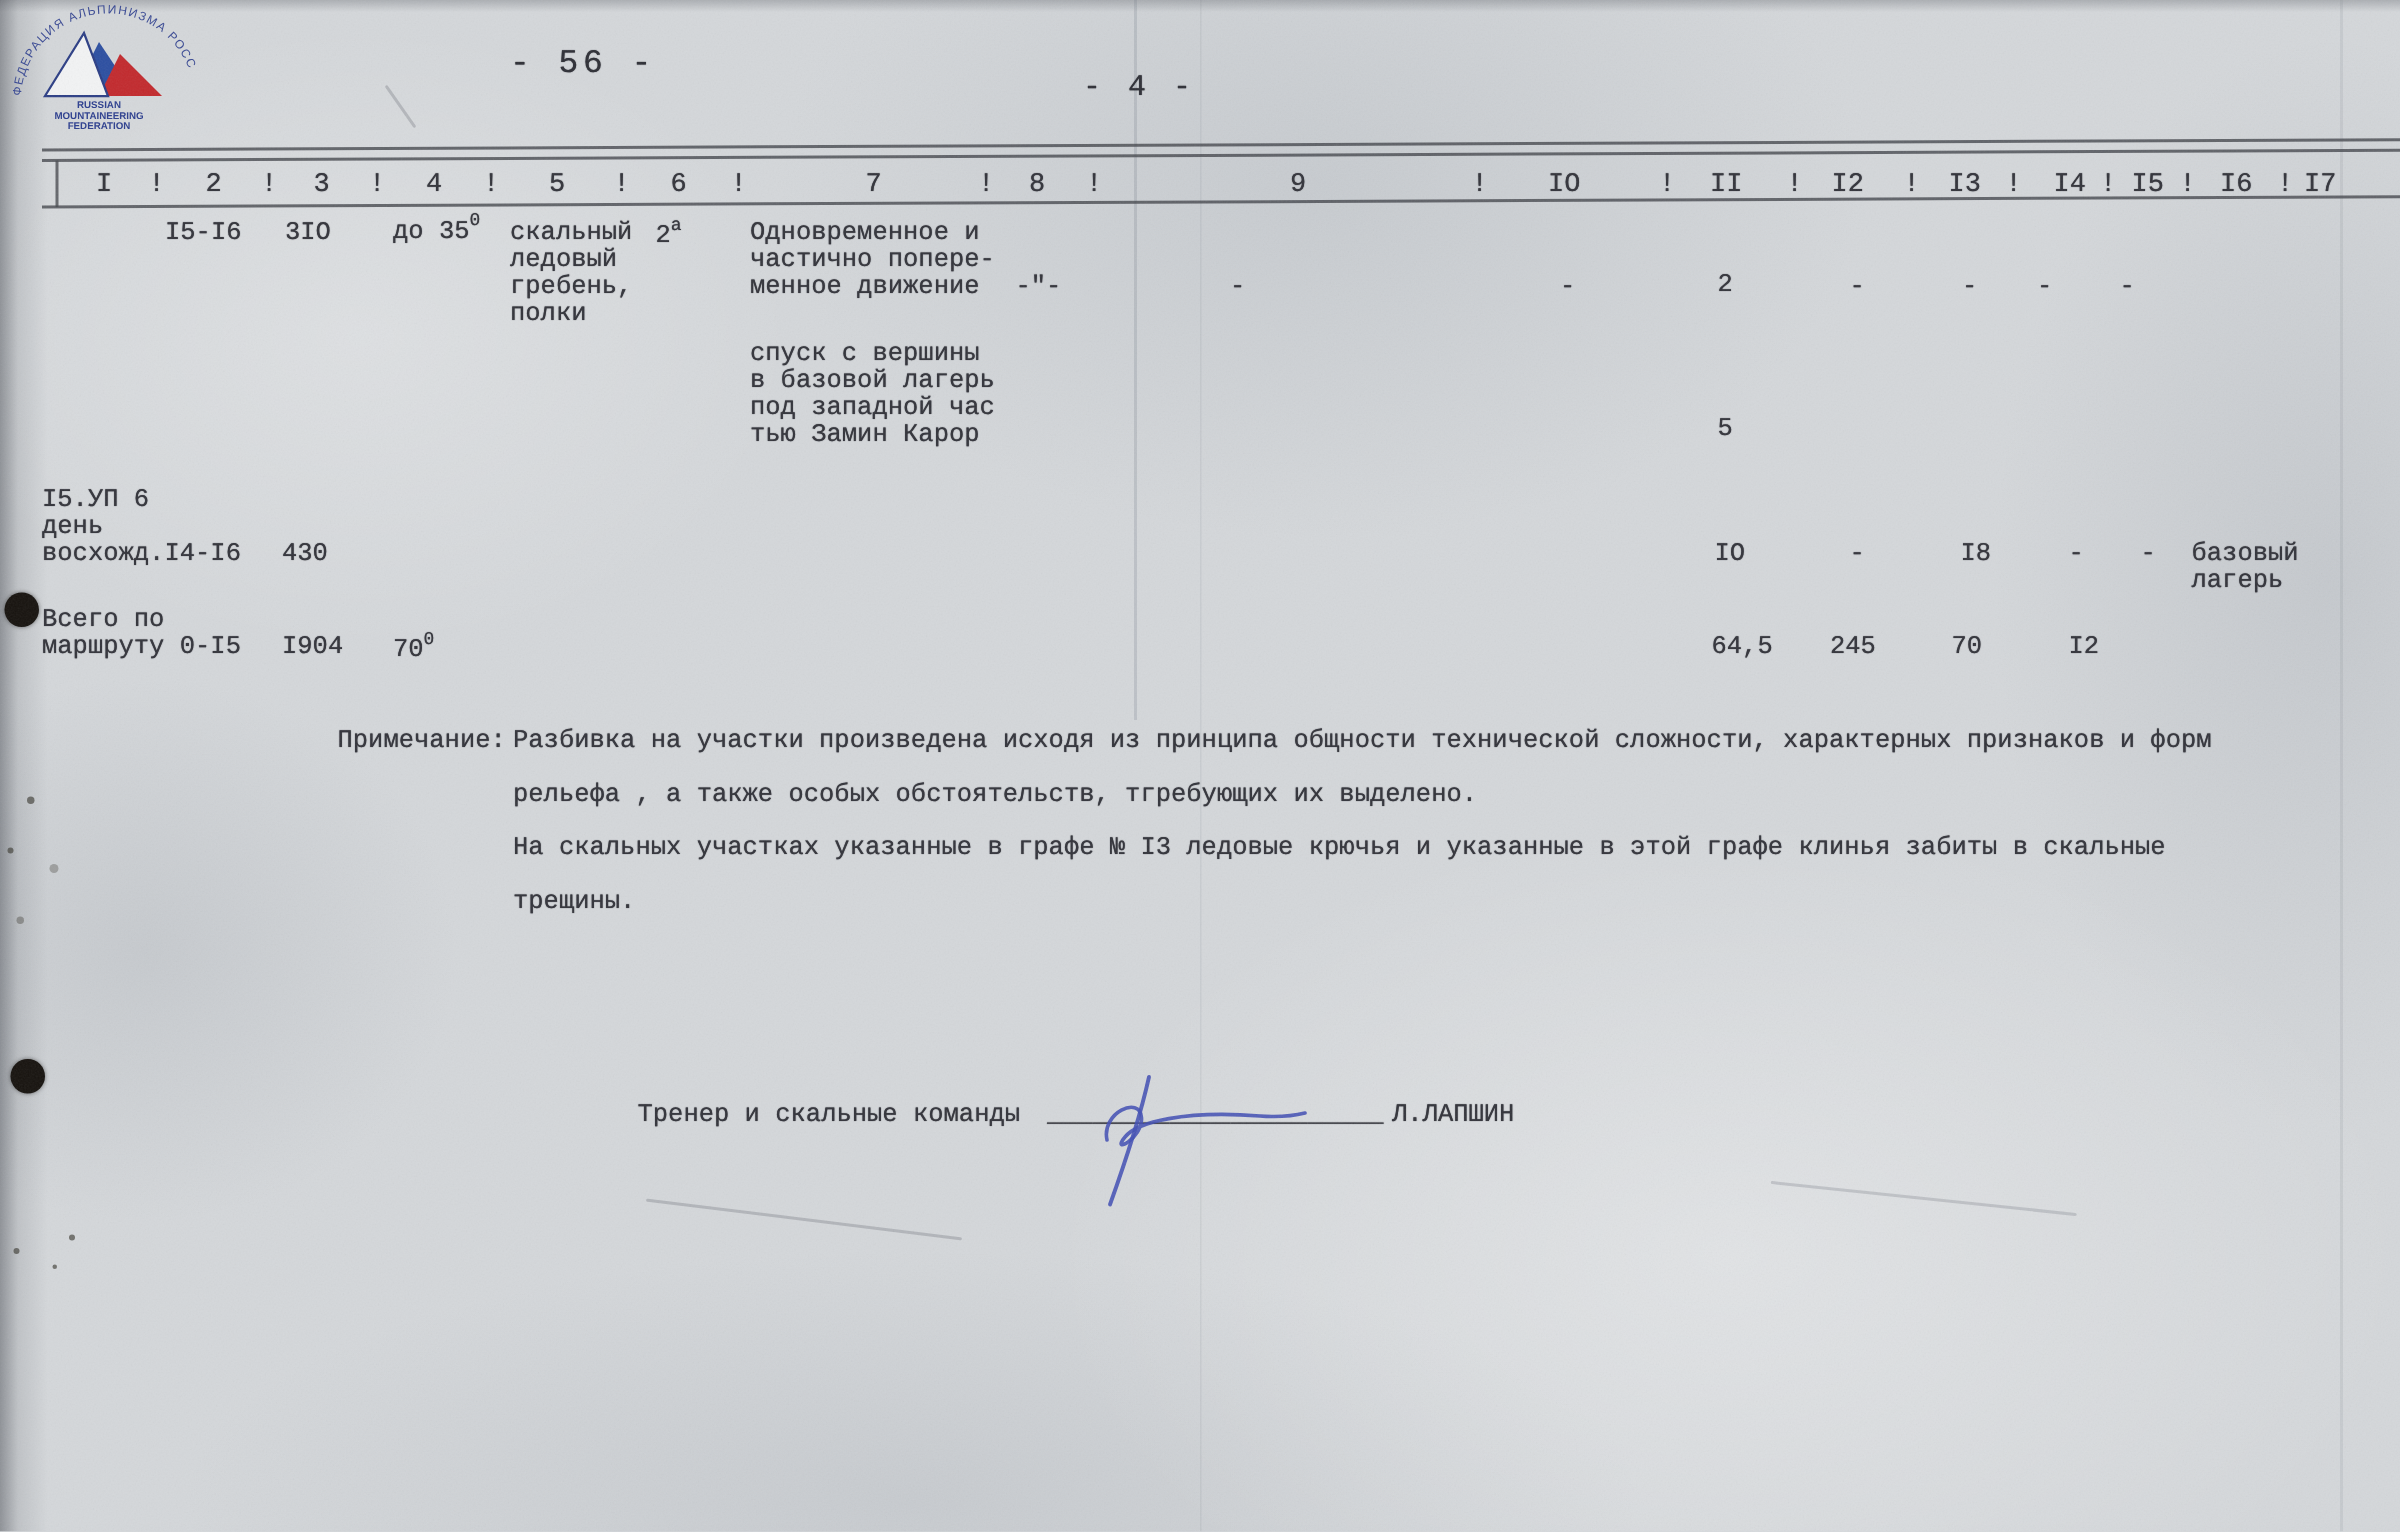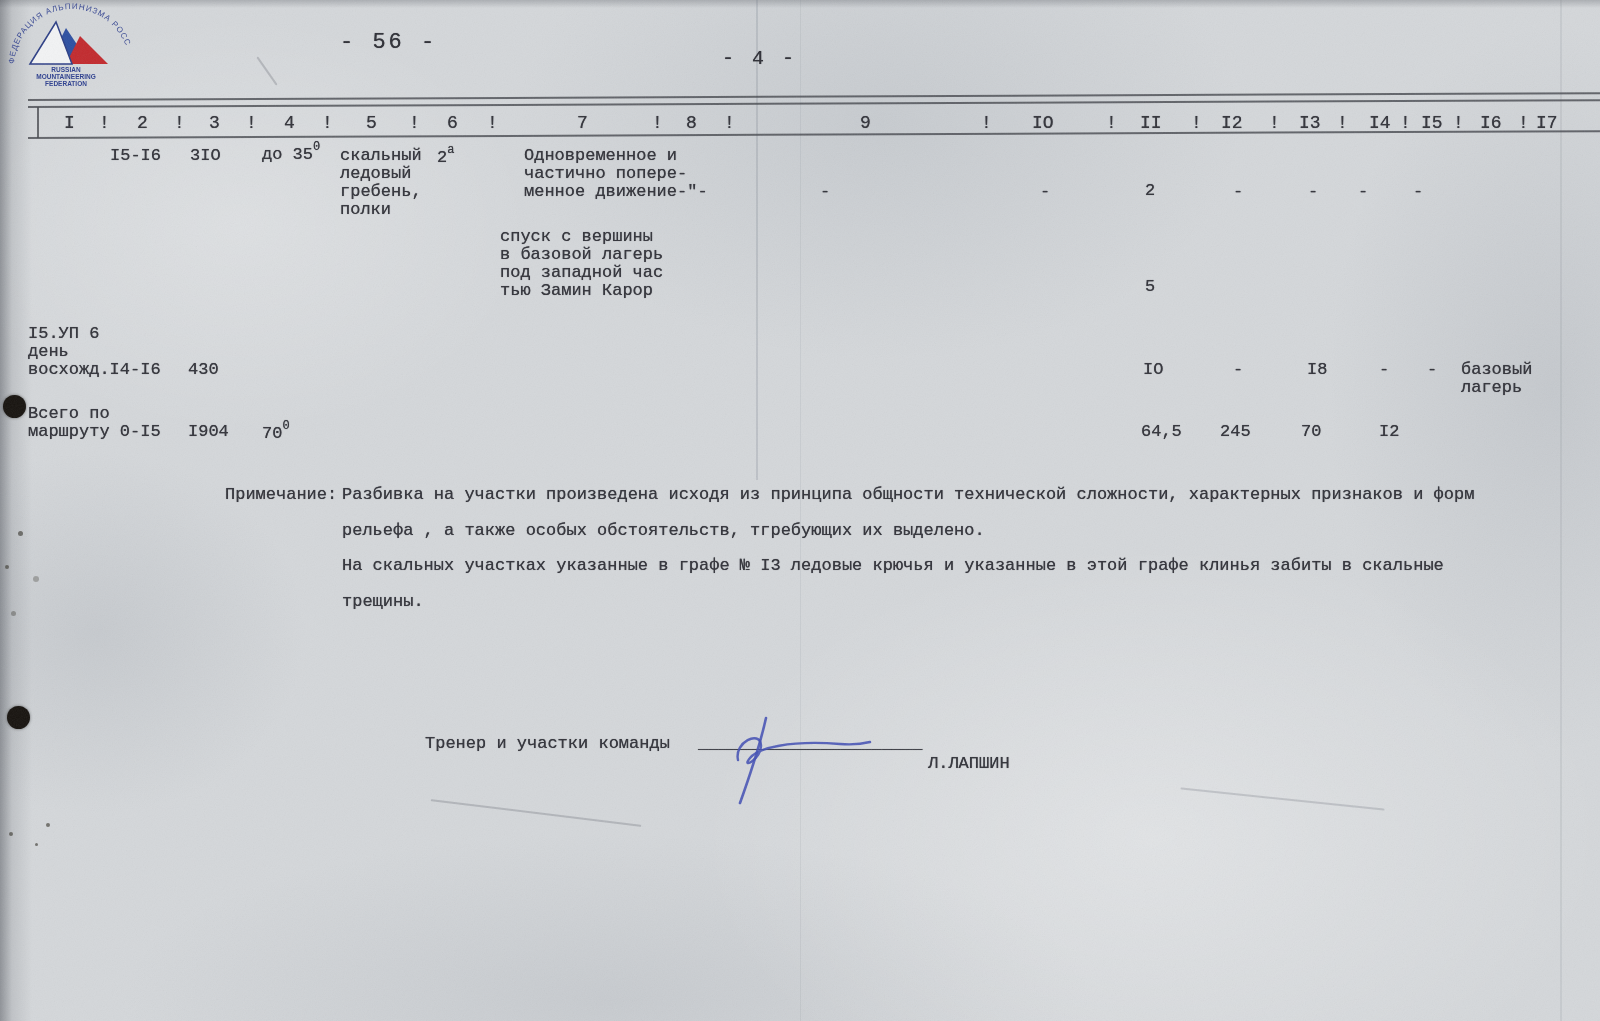--- a/index.html
+++ b/index.html
@@ -101,21 +101,21 @@
 <span class="tw th" style="left:1536px">I7</span>
 
 <span class="tw" style="left:110px;top:147px;">I5-I6</span>
 <span class="tw" style="left:190px;top:147px;">3IO</span>
 <span class="tw" style="left:262px;top:144px;"><span>до 35</span><sup>0</sup></span>
 <span class="tw" style="left:340px;top:147px;">скальный
 ледовый
 гребень,
 полки</span>
 <span class="tw" style="left:437px;top:147px;"><span>2</span><sup>а</sup></span>
-<span class="tw" style="left:500px;top:147px;margin-left:24px;">Одновременное и
+<span class="tw" style="left:500px;top:147px;">Одновременное и
 частично попере-
 менное движение</span>
 <span class="tw" style="left:677px;top:183px;">-"-</span>
 <span class="tw" style="left:820px;top:183px;">-</span>
 <span class="tw" style="left:1040px;top:183px;">-</span>
 <span class="tw" style="left:1145px;top:182px;">2</span>
 <span class="tw" style="left:1233px;top:183px;">-</span>
 <span class="tw" style="left:1308px;top:183px;">-</span>
 <span class="tw" style="left:1358px;top:183px;">-</span>
 <span class="tw" style="left:1413px;top:183px;">-</span>
@@ -146,23 +146,23 @@
 <span class="tw" style="left:1220px;top:423px;">245</span>
 <span class="tw" style="left:1301px;top:423px;">70</span>
 <span class="tw" style="left:1379px;top:423px;">I2</span>
 
 <span class="tw" style="left:225px;top:486px;">Примечание:</span>
 <span class="tw" style="left:342px;top:486px;">Разбивка на участки произведена исходя из  принципа общности технической сложности, характерных признаков и форм</span>
 <span class="tw" style="left:342px;top:522px;">рельефа , а также особых обстоятельств, тгребующих их выделено.</span>
 <span class="tw" style="left:342px;top:557px;">На скальных участках указанные в графе №  I3 ледовые крючья и указанные в этой графе  клинья забиты в скальные</span>
 <span class="tw" style="left:342px;top:593px;">трещины.</span>
 
-<span class="tw" style="left:425px;top:735px;">Тренер и участки команды</span>
+<span class="tw" style="left:425px;top:735px;">Тренер и скальные команды</span>
 <span class="tw" style="left:698px;top:735px;">______________________</span>
-<span class="tw" style="left:928px;top:735px;margin-top:20px;">Л.ЛАПШИН</span>
+<span class="tw" style="left:928px;top:735px;">Л.ЛАПШИН</span>
 <svg class="sig-svg" viewBox="0 0 260 130">
   <path d="M76,20 C72,38 64,66 50,105" stroke="#4350b4" stroke-width="2.6" fill="none" opacity=".88" stroke-linecap="round"></path>
   <path d="M48,62 C44,44 70,32 71,47 C72,61 50,72 60,60 C68,50 100,42 150,46 C163,47 172,46 180,44" stroke="#4350b4" stroke-width="2.4" fill="none" opacity=".88" stroke-linecap="round"></path>
 </svg>
 
 <div class="hole" style="left:3px;top:395px;width:23px;height:23px;"></div>
 <div class="hole" style="left:7px;top:706px;width:23px;height:23px;"></div>
 <div class="speck" style="left:18px;top:531px;width:5px;height:5px;"></div>
 <div class="speck" style="left:33px;top:576px;width:6px;height:6px;opacity:.5;"></div>
 <div class="speck" style="left:5px;top:565px;width:4px;height:4px;"></div>

